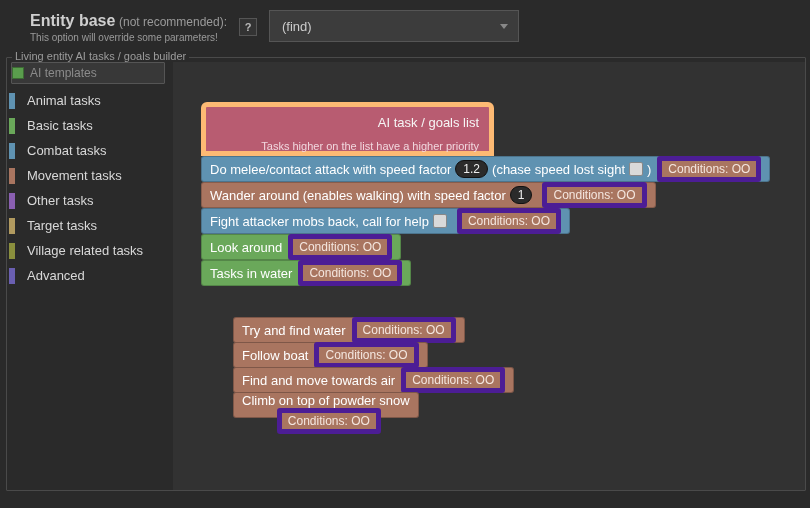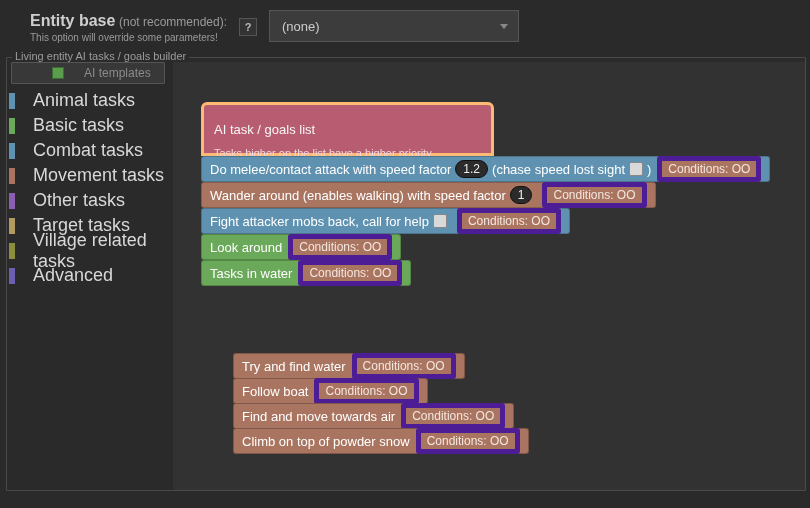--- a/index.html
+++ b/index.html
@@ -103,39 +103,38 @@
   }
   .templates-btn {
     margin: 0 0 4px 4px;
     height: 22px;
     width: 154px;
     background: #383838;
     border: 1px solid #555;
     border-radius: 1px;
     display: flex;
     align-items: center;
-    gap: 20px;
-    padding-left: 40px;
+    gap: 6px;
     color: #8b8b8b;
     font-size: 12px;
     cursor: pointer;
   }
   .templates-icon {
     width: 12px; height: 12px;
     background: #5a9e4d;
     border: 1px solid #3d6b34;
   }
   .cat-item {
     display: flex;
     align-items: center;
     height: 25px;
-    gap: 18px;
+    gap: 12px;
     padding-left: 0px;
     cursor: pointer;
-    font-size: 18px;
+    font-size: 13px;
     color: #d8d8d8;
   }
   .cat-swatch {
     width: 6px;
     height: 16px;
     margin-left: 2px;
     flex-shrink: 0;
   }
   .canvas {
     flex: 1;
@@ -144,24 +143,25 @@
     margin-left: 4px;
   }
   
   .headerblock {
     position: absolute;
     left: 28px;
     top: 40px;
     width: 293px;
     height: 54px;
     background: #b85c71;
-    border: 3px solid #fdba74;
+    border: 5px solid #fdba74;
     border-radius: 6px 6px 0 0;
     color: #f6f6f6;
-    padding: 17px 10px;
+    padding: 8px 10px;
+    text-align: right;
   }
   .headerblock .t1 { font-size: 13px; }
   .headerblock .t2 { font-size: 11px; margin-top: 10px; color: #f1d7de;}
   .stackblock {
     position: absolute;
     left: 28px;
     height: 26px;
     display: flex;
     align-items: center;
     padding: 0 8px;
@@ -225,21 +225,21 @@
   <div class="entity-row">
     <div class="entity-labels">
       <div>
         <span class="entity-title">Entity base</span>
         <span class="entity-notrec">(not recommended):</span>
       </div>
       <div class="entity-sub">This option will override some parameters!</div>
     </div>
     <div class="help-btn">?</div>
     <div class="selectbox">
-      <span>(none)</span>
+      <span>(find)</span>
       <span class="chev"></span>
     </div>
   </div>
 </div>
 
 <div class="builder-section">
   <div class="fieldset-label">Living entity AI tasks / goals builder</div>
   <div class="fieldset-border">
     <div class="builder-inner">
       <div class="sidebar">
@@ -310,33 +310,33 @@
             <div class="stackblock" style="background: rgb(106, 168, 90); top: 172px;">
               <span>Look around</span>
               <span class="cond">Conditions: OO</span>
             </div>
             <div class="stackblock" style="background: rgb(106, 168, 90); top: 198px;">
               <span>Tasks in water</span>
               <span class="cond">Conditions: OO</span>
             </div>
           </div>
         <div class="detached-stack" id="detached-stack" style="top:255px;">
-            <div class="detached" style="background: rgb(169, 117, 96); margin-top: 36px;">
+            <div class="detached" style="background: rgb(169, 117, 96);">
               <span>Try and find water</span>
               <span class="cond">Conditions: OO</span>
             </div>
             <div class="detached" style="background: rgb(169, 117, 96);">
               <span>Follow boat</span>
               <span class="cond">Conditions: OO</span>
             </div>
             <div class="detached" style="background: rgb(169, 117, 96);">
               <span>Find and move towards air</span>
               <span class="cond">Conditions: OO</span>
             </div>
-            <div class="detached" style="background: rgb(169, 117, 96);">
+            <div class="detached" style="background: rgb(169, 117, 96); flex-direction: column;">
               <span>Climb on top of powder snow</span>
               <span class="cond">Conditions: OO</span>
             </div>
           </div>
       </div>
 
     </div>
   </div>
 </div>
 

